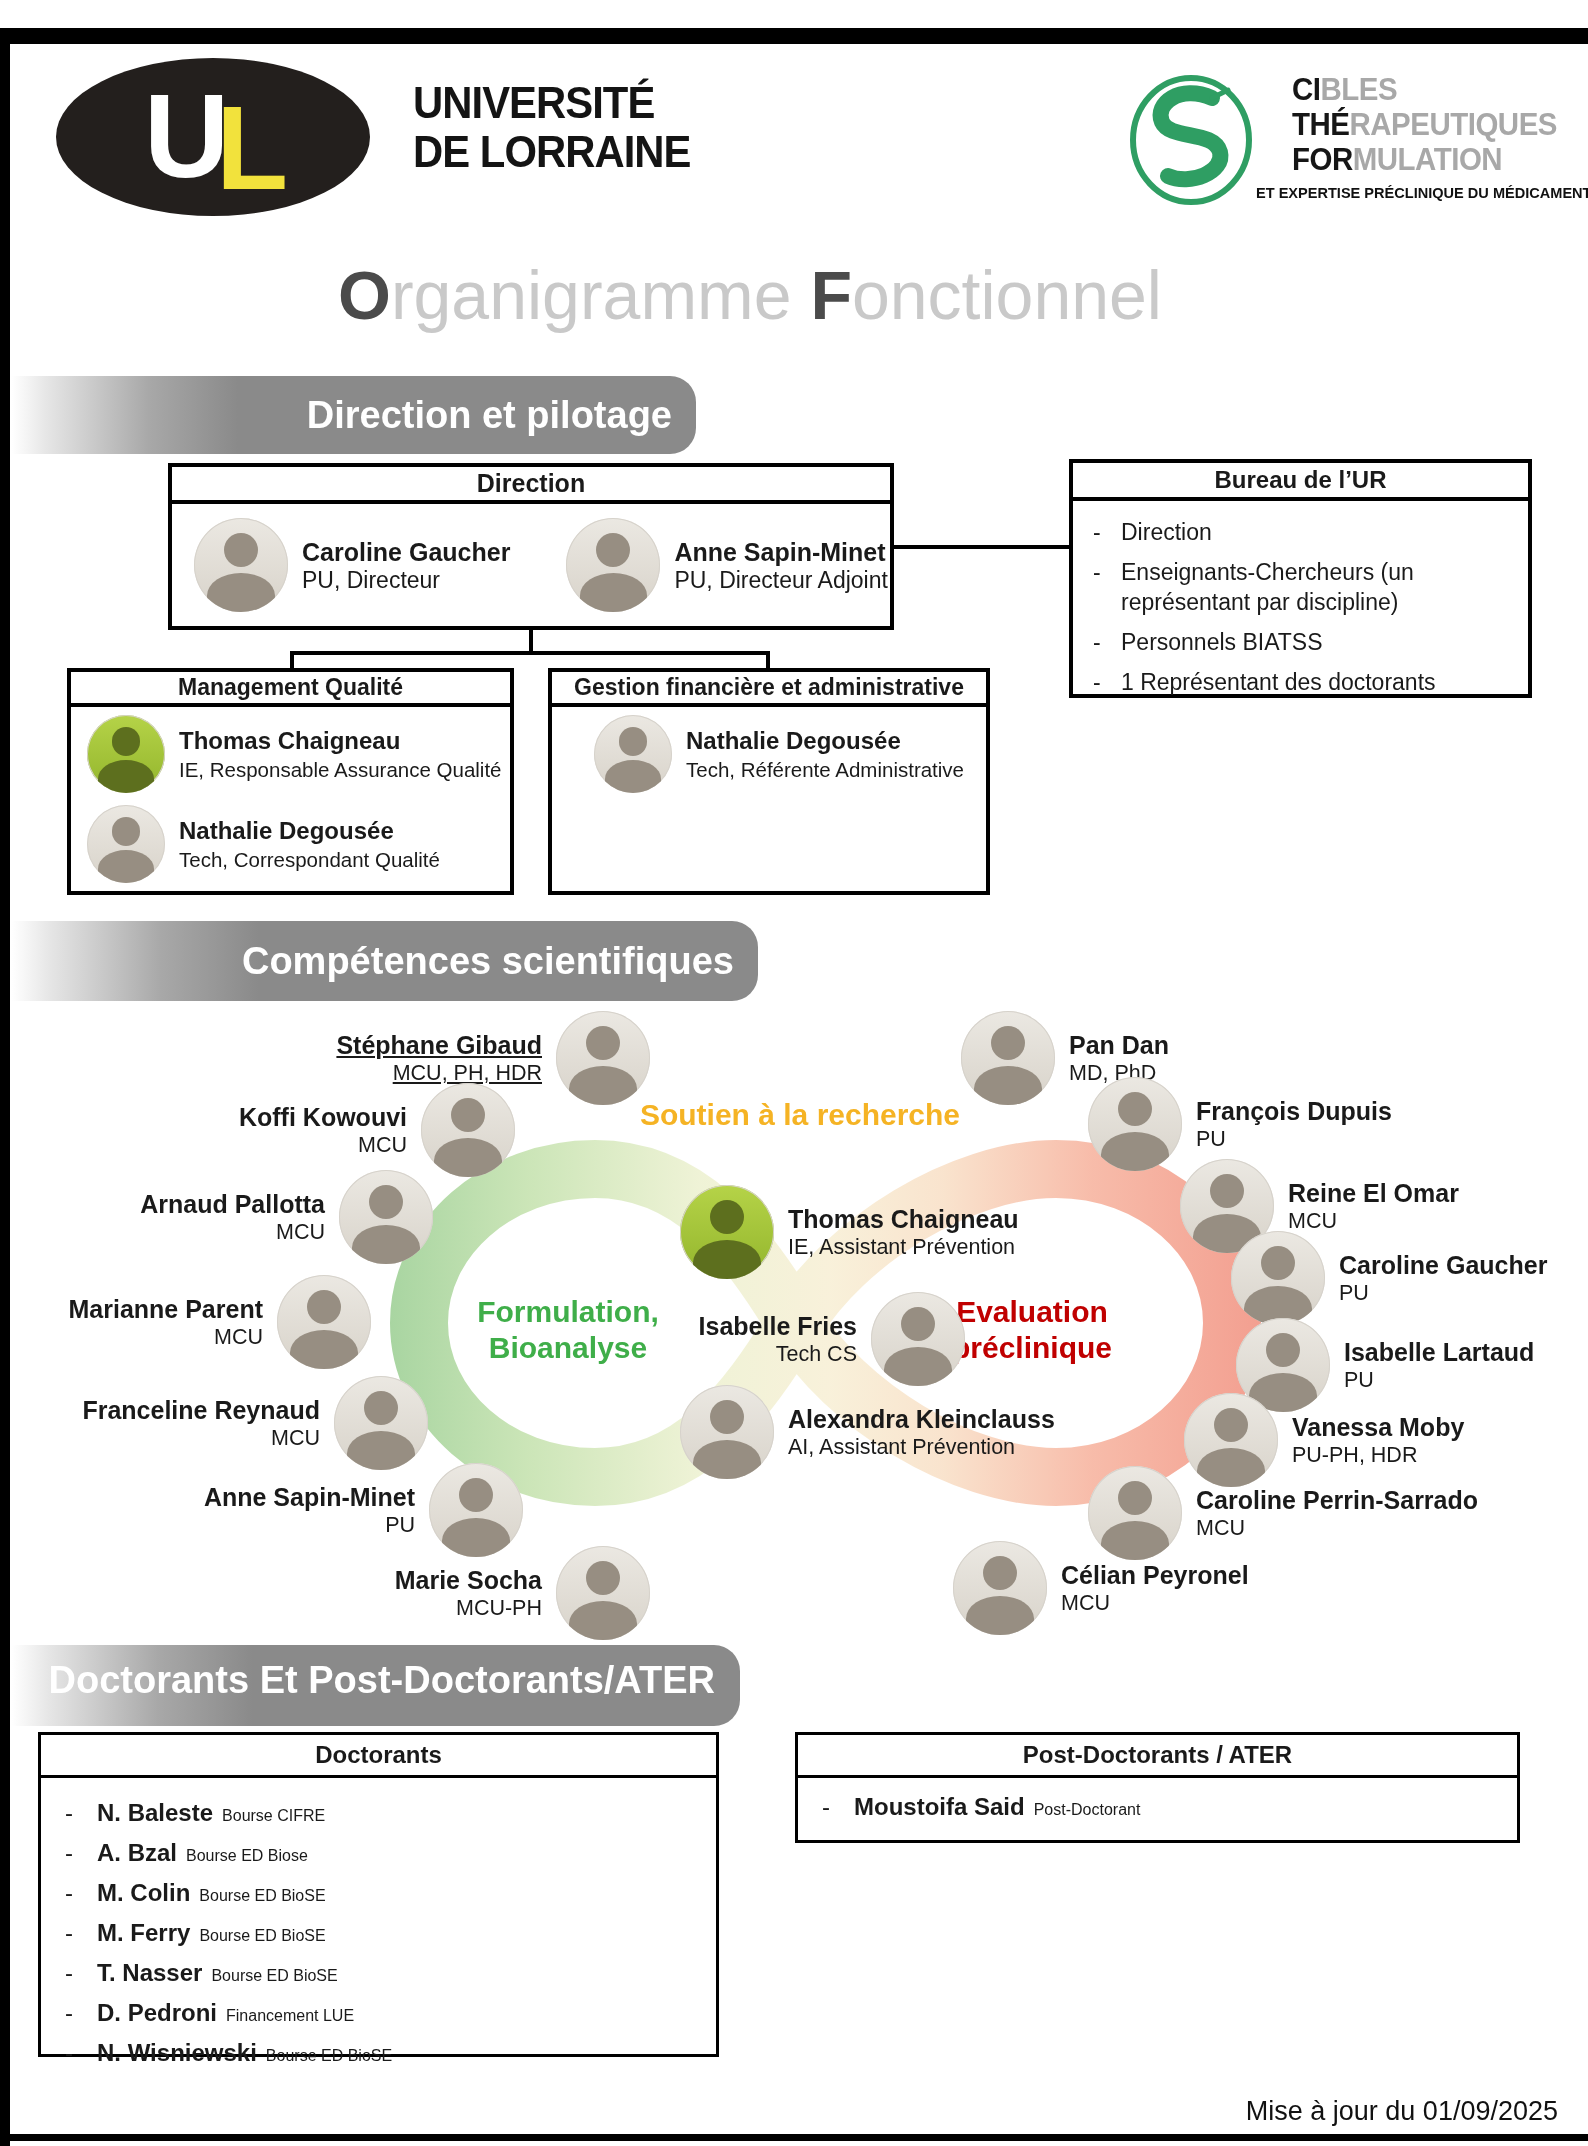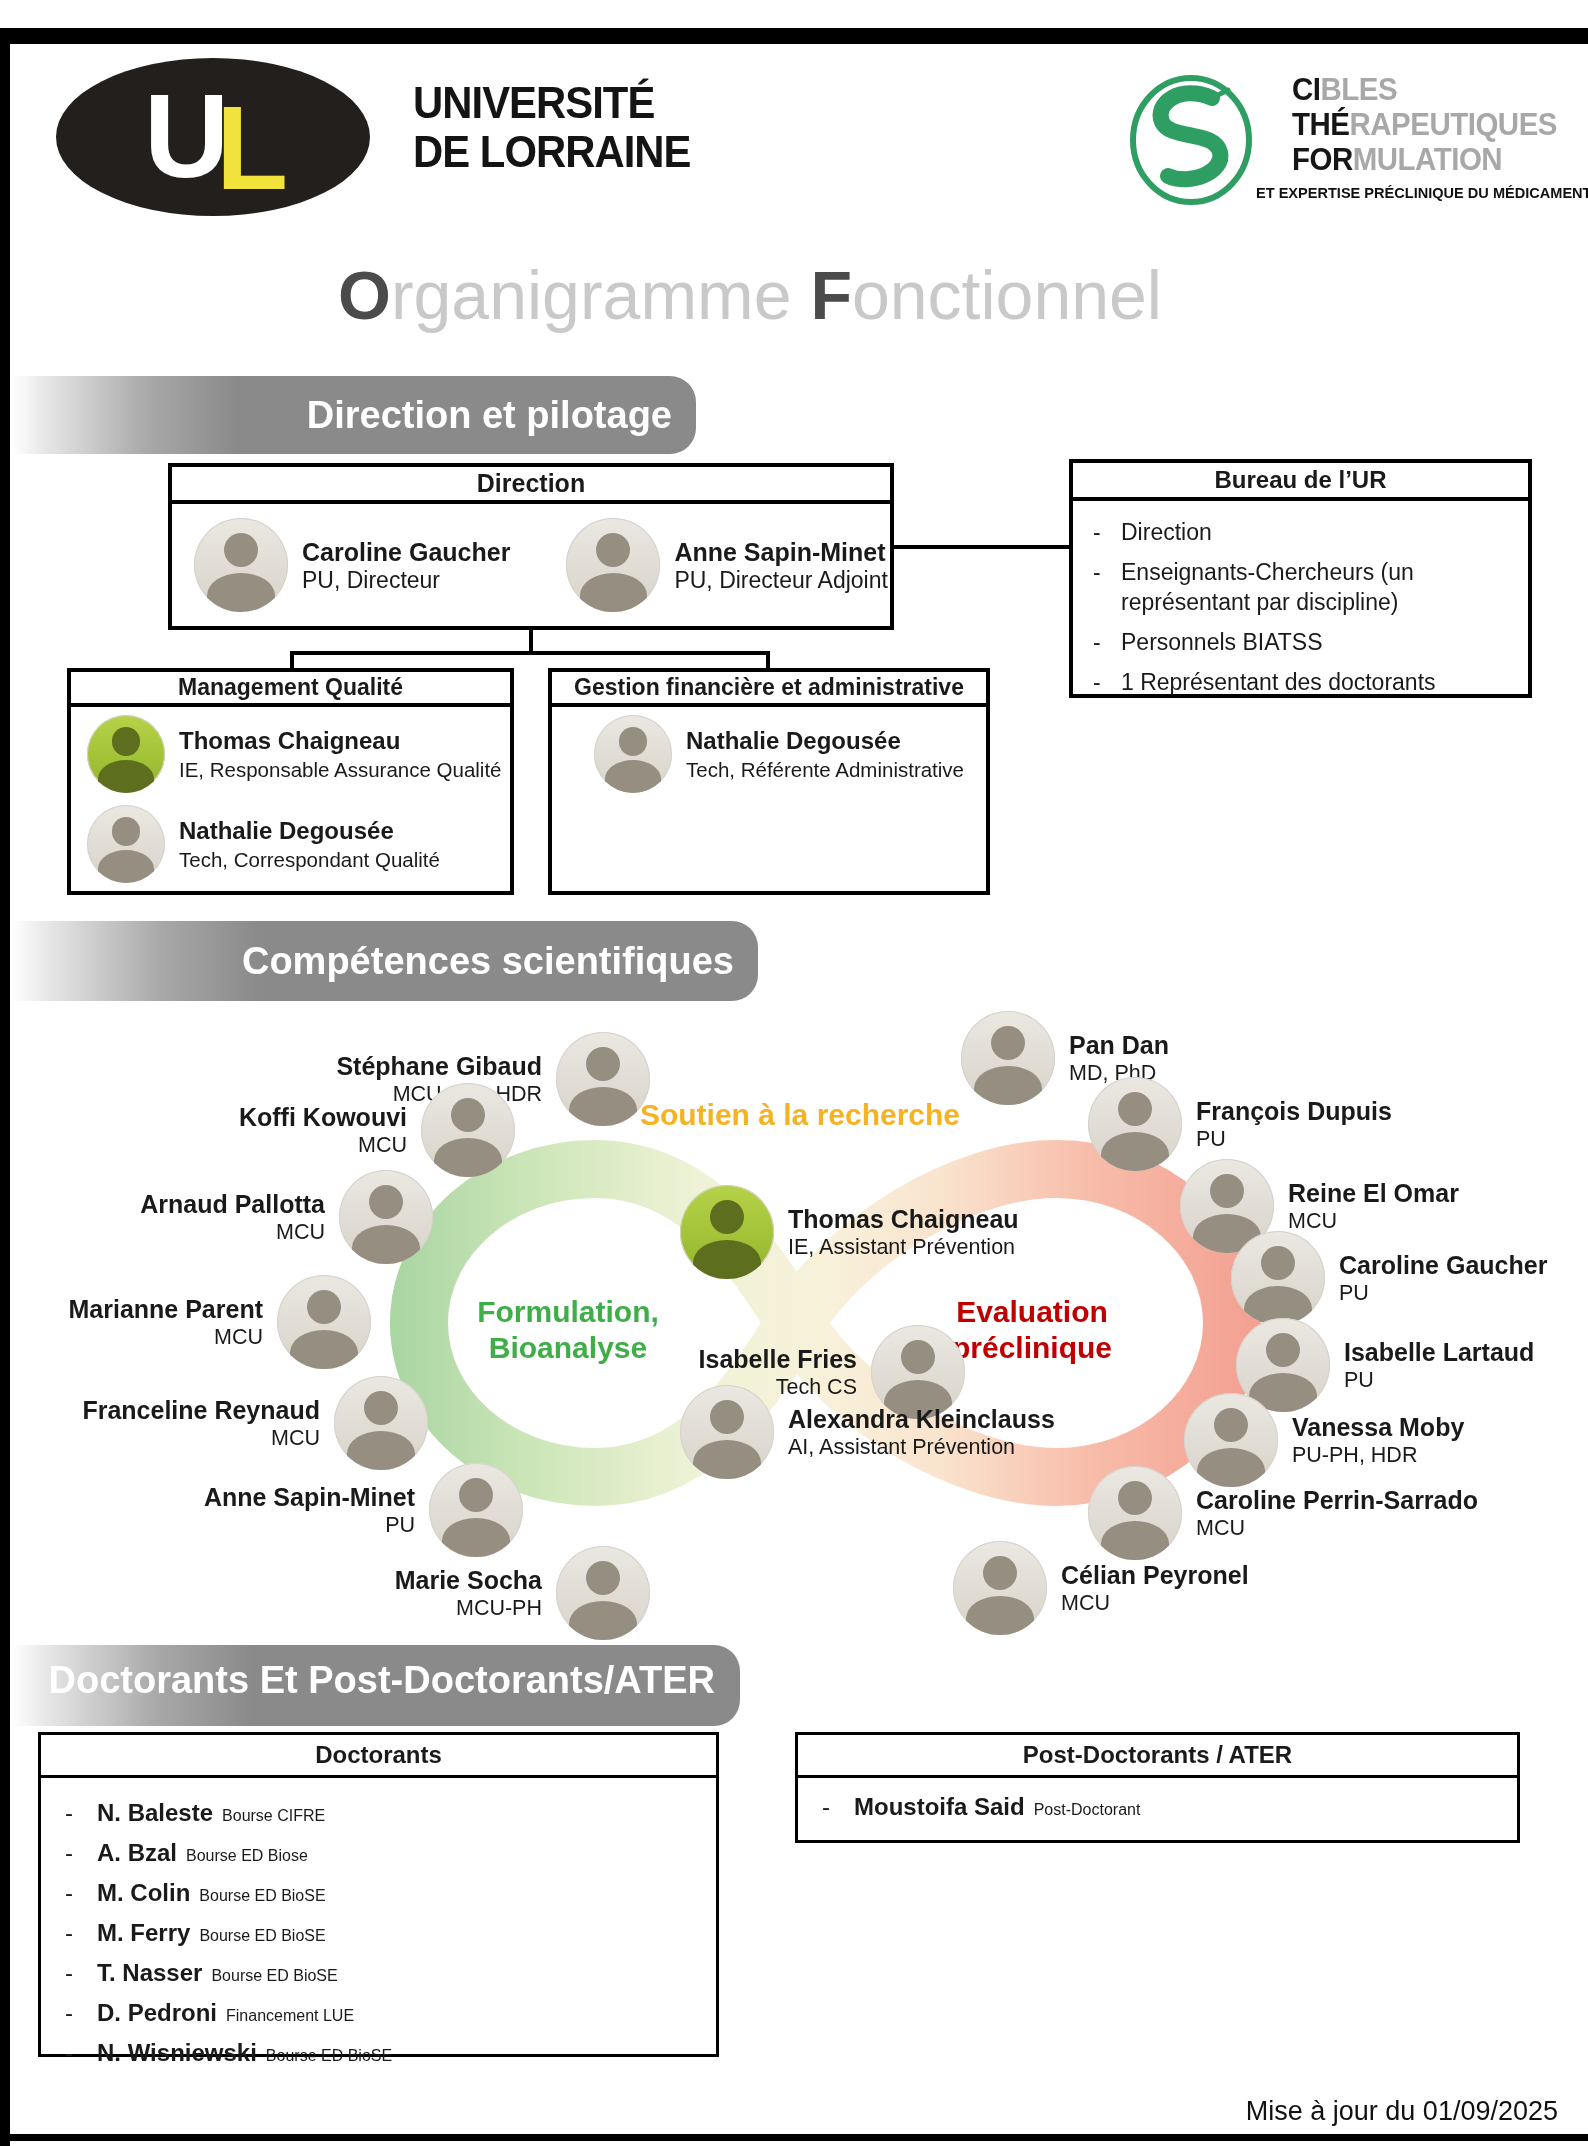--- a/index.html
+++ b/index.html
@@ -252,21 +252,21 @@
   <div class="ring-label lbl-form">
     <div>Formulation,</div>
     <div>Bioanalyse</div>
   </div>
   <div class="ring-label lbl-soutien">Soutien à la recherche</div>
   <div class="ring-label lbl-eval">
     <div>Evaluation</div>
     <div>préclinique</div>
   </div>
 
-  <div class="ringp tr" style="right:938px;top:1032px;">
+  <div class="ringp tr" style="right:938px;top:1011px;text-decoration:underline;">
     <div class="ptext">
         <div class="pname">Stéphane Gibaud</div>
         <div class="prole">MCU, PH, HDR</div>
       </div>
     <div class="avatar av94"></div>
   </div>
   <div class="ringp tr" style="right:1073px;top:1083px;">
     <div class="ptext">
         <div class="pname">Koffi Kowouvi</div>
         <div class="prole">MCU</div>
@@ -309,21 +309,21 @@
     <div class="avatar av94"></div>
   </div>
 
   <div class="ringp" style="left:680px;top:1185px;">
     <div class="avatar av94 av-lime"></div>
     <div class="ptext">
         <div class="pname">Thomas Chaigneau</div>
         <div class="prole">IE, Assistant Prévention</div>
       </div>
   </div>
-  <div class="ringp tr" style="right:623px;top:1325px;align-items:center;">
+  <div class="ringp tr" style="right:623px;top:1292px;align-items:center;">
     <div class="ptext">
         <div class="pname">Isabelle Fries</div>
         <div class="prole">Tech CS</div>
       </div>
     <div class="avatar av94"></div>
   </div>
   <div class="ringp" style="left:680px;top:1385px;">
     <div class="avatar av94"></div>
     <div class="ptext">
         <div class="pname">Alexandra Kleinclauss</div>

